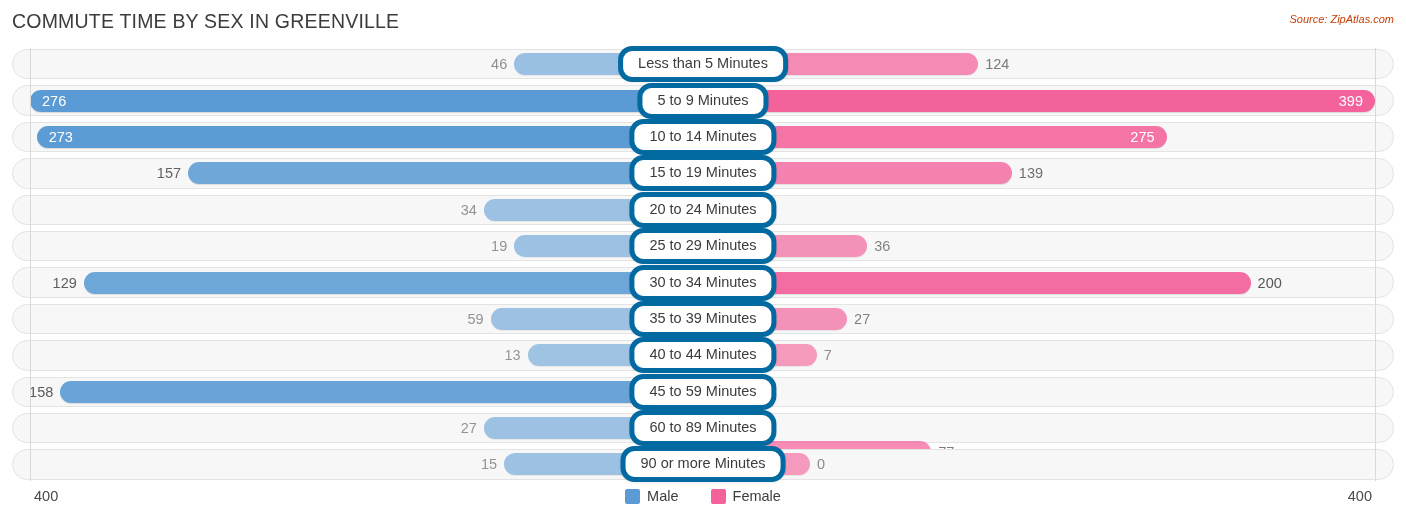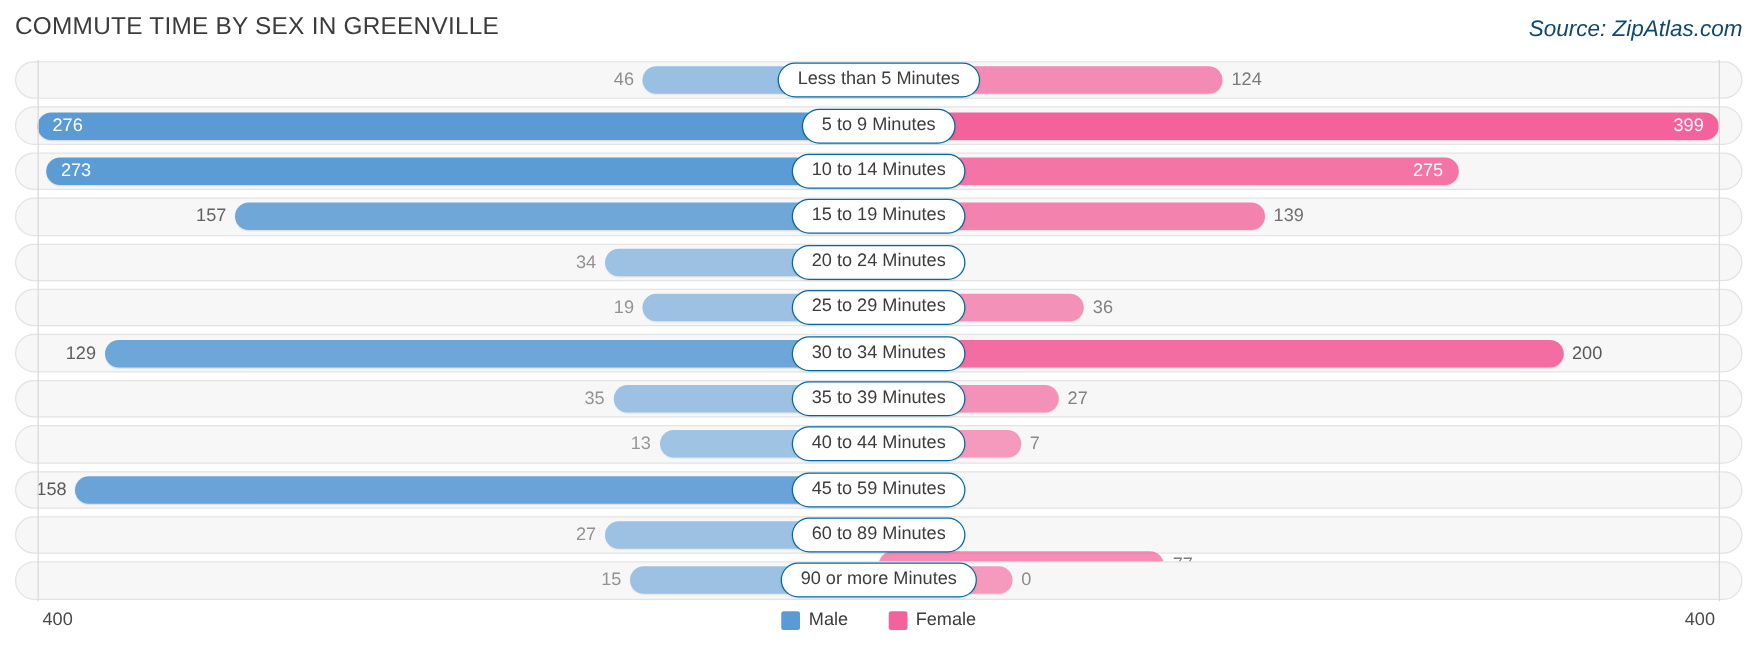--- a/index.html
+++ b/index.html
@@ -33,23 +33,23 @@
     top: 10px;
     font-size: 19.5px;
     color: #3c3c3c;
     letter-spacing: 0.2px;
     white-space: nowrap;
   }
   .source-note {
     position: absolute;
     right: 12px;
     top: 13px;
-    font-size: 18px;
+    font-size: 11px;
     font-style: italic;
-    color: #0c4a6e;
+    color: #c2410c;
     white-space: nowrap;
   }
   
   .plot {
     position: absolute;
     left: 0;
     top: 46px;
     width: 1406px;
     height: 437px;
   }
@@ -130,21 +130,21 @@
   .val.male-in   { left: 12px; }
   .val.female-out{ left: calc(100% + 7px); }
   .val.female-in { right: 12px; }
 
   .center-pill {
     position: absolute;
     left: 50%;
     top: 50%;
     transform: translate(-50%, -50%);
     background: #ffffff;
-    border: 1px solid #0369a1;
+    border: 5px solid #0369a1;
     border-radius: 14px;
     height: 26px;
     line-height: 24px;
     padding: 0 15px;
     font-size: 14.5px;
     color: #3c3c3c;
     white-space: nowrap;
     z-index: 6;
     box-shadow: 0 1px 2px rgba(0,0,0,0.07);
   }
@@ -307,21 +307,21 @@
               </div>
             </div>
           </div>
           <div class="center-pill">30 to 34 Minutes</div>
         </div>
         <div class="row">
           <div class="track"></div>
           <div class="bars">
             <div class="half male">
               <div class="bar male" style="width: 31.5%; opacity: 0.58;">
-                <span class="val male-out">35</span>
+                <span class="val male-out">59</span>
               </div>
             </div>
             <div class="half female">
               <div class="bar female" style="width: 21.5%; opacity: 0.68;">
                 <span class="val female-out">27</span>
               </div>
             </div>
           </div>
           <div class="center-pill">35 to 39 Minutes</div>
         </div>

